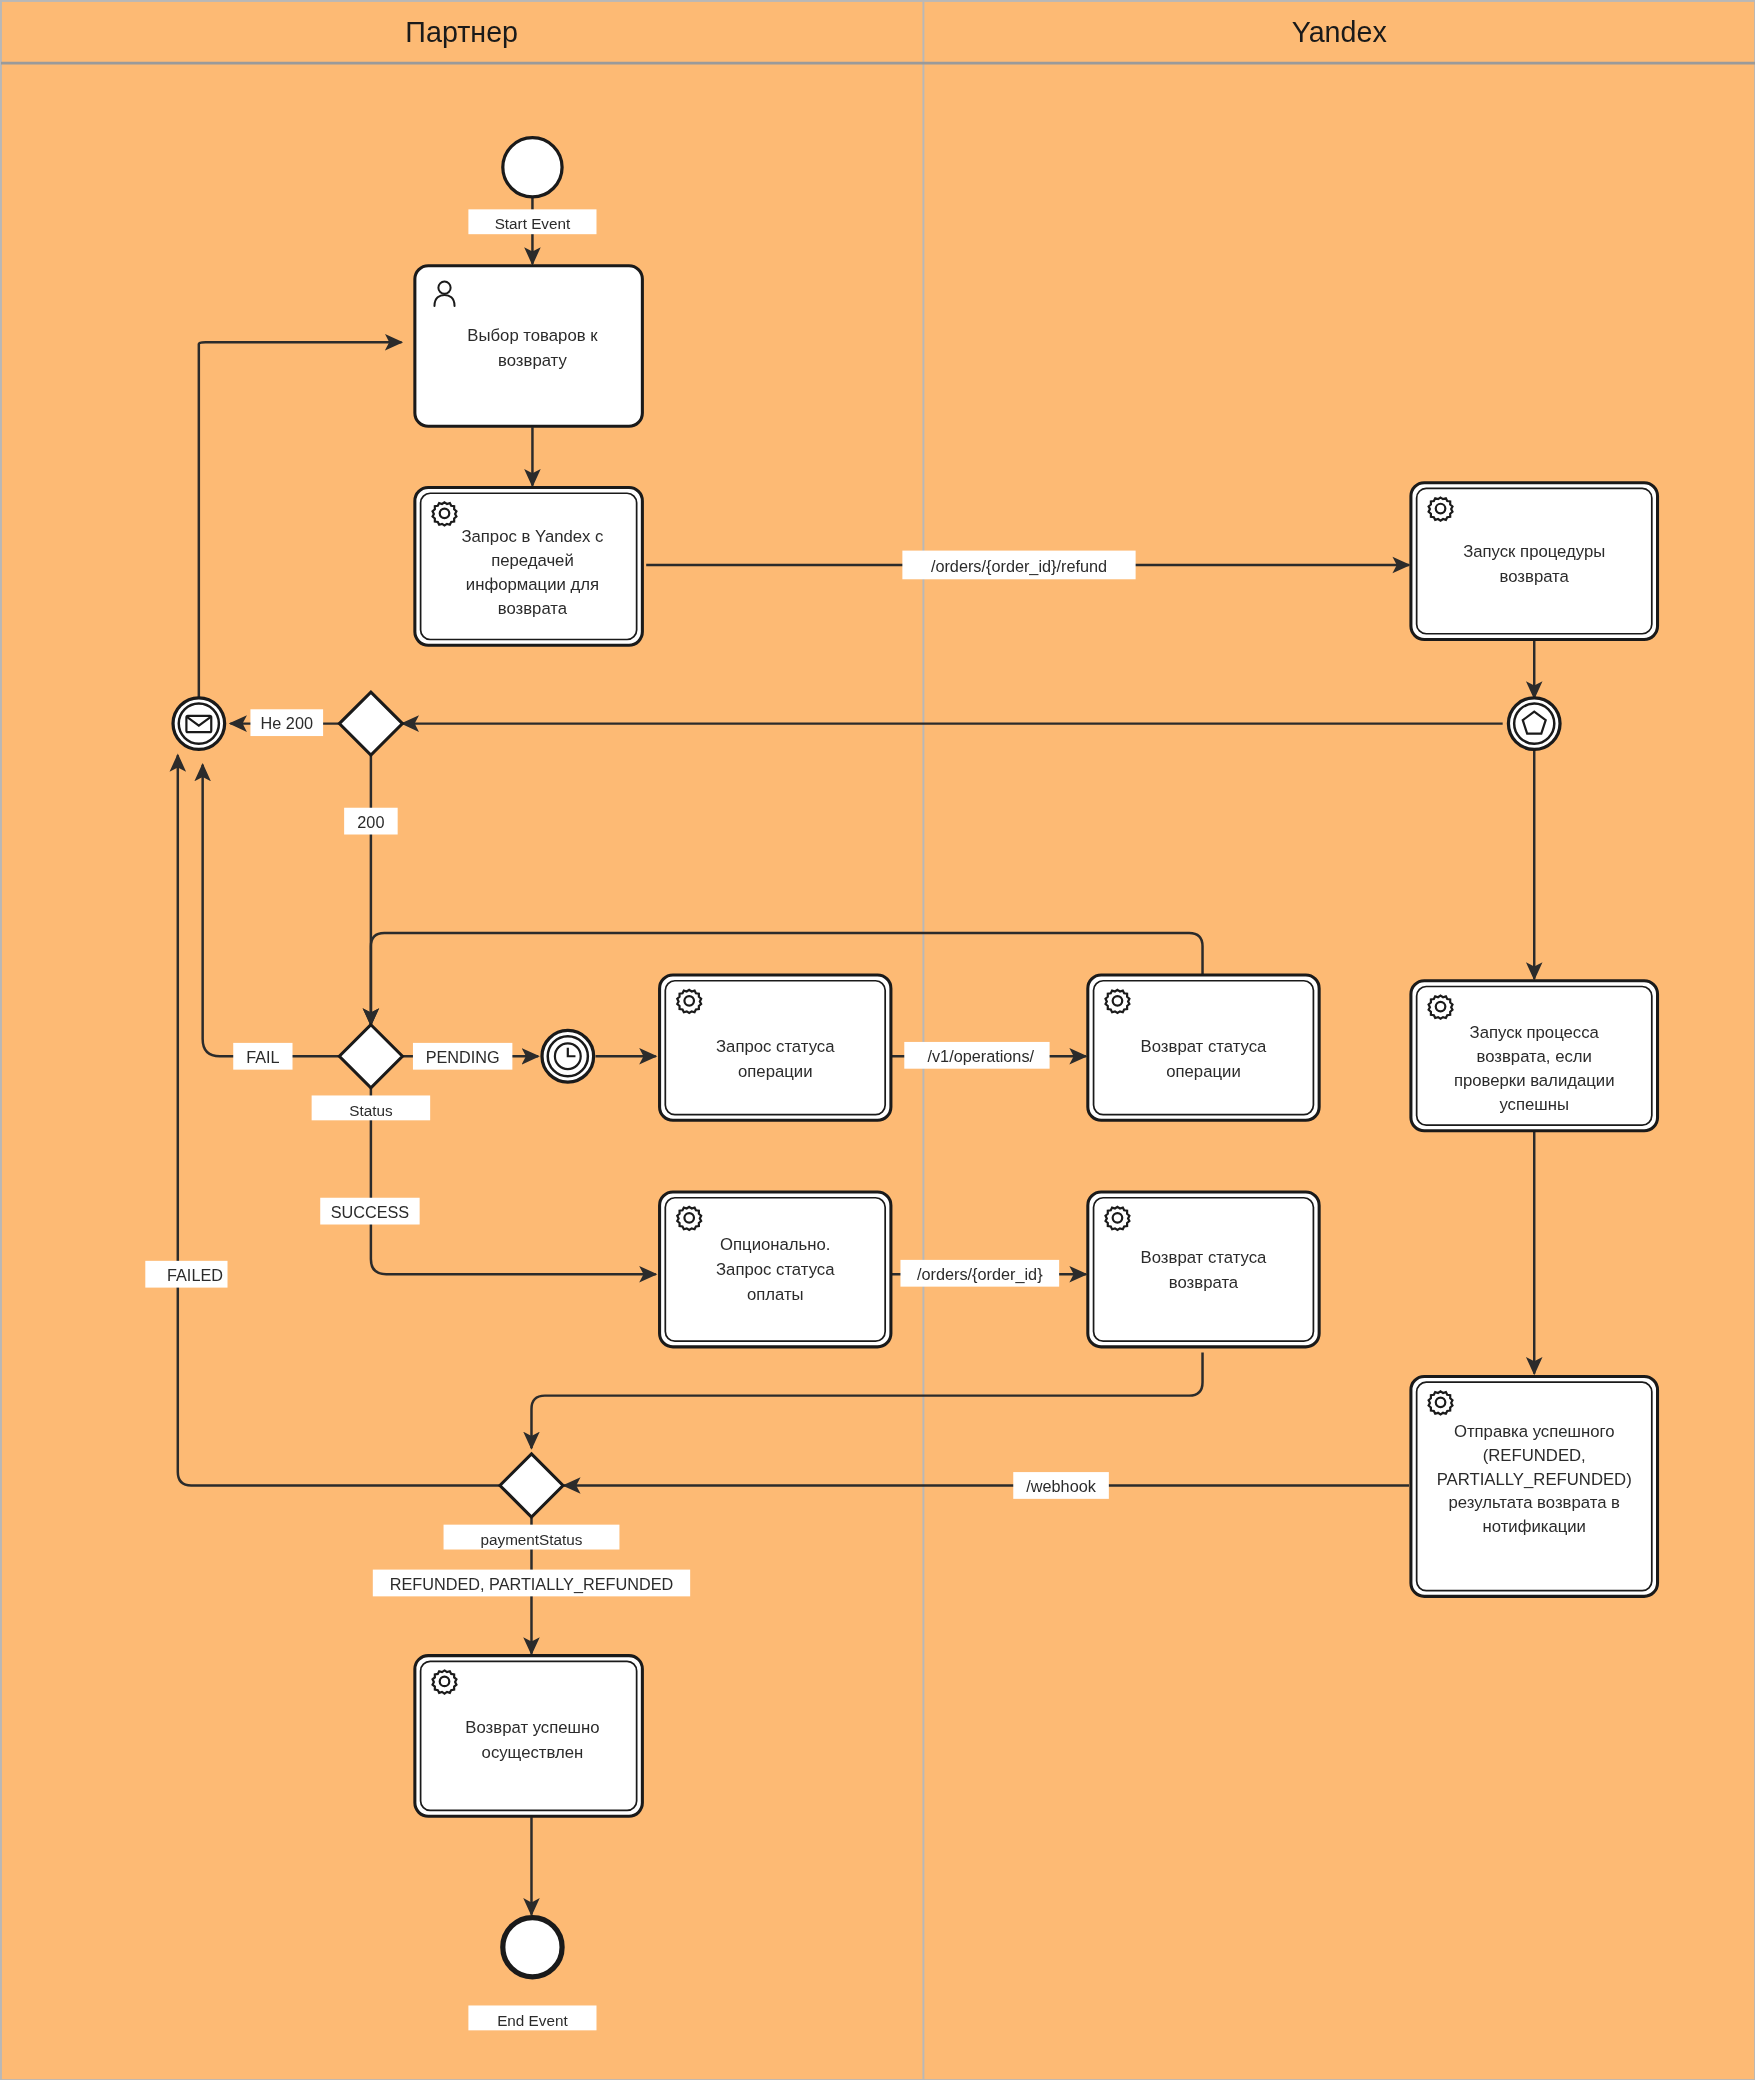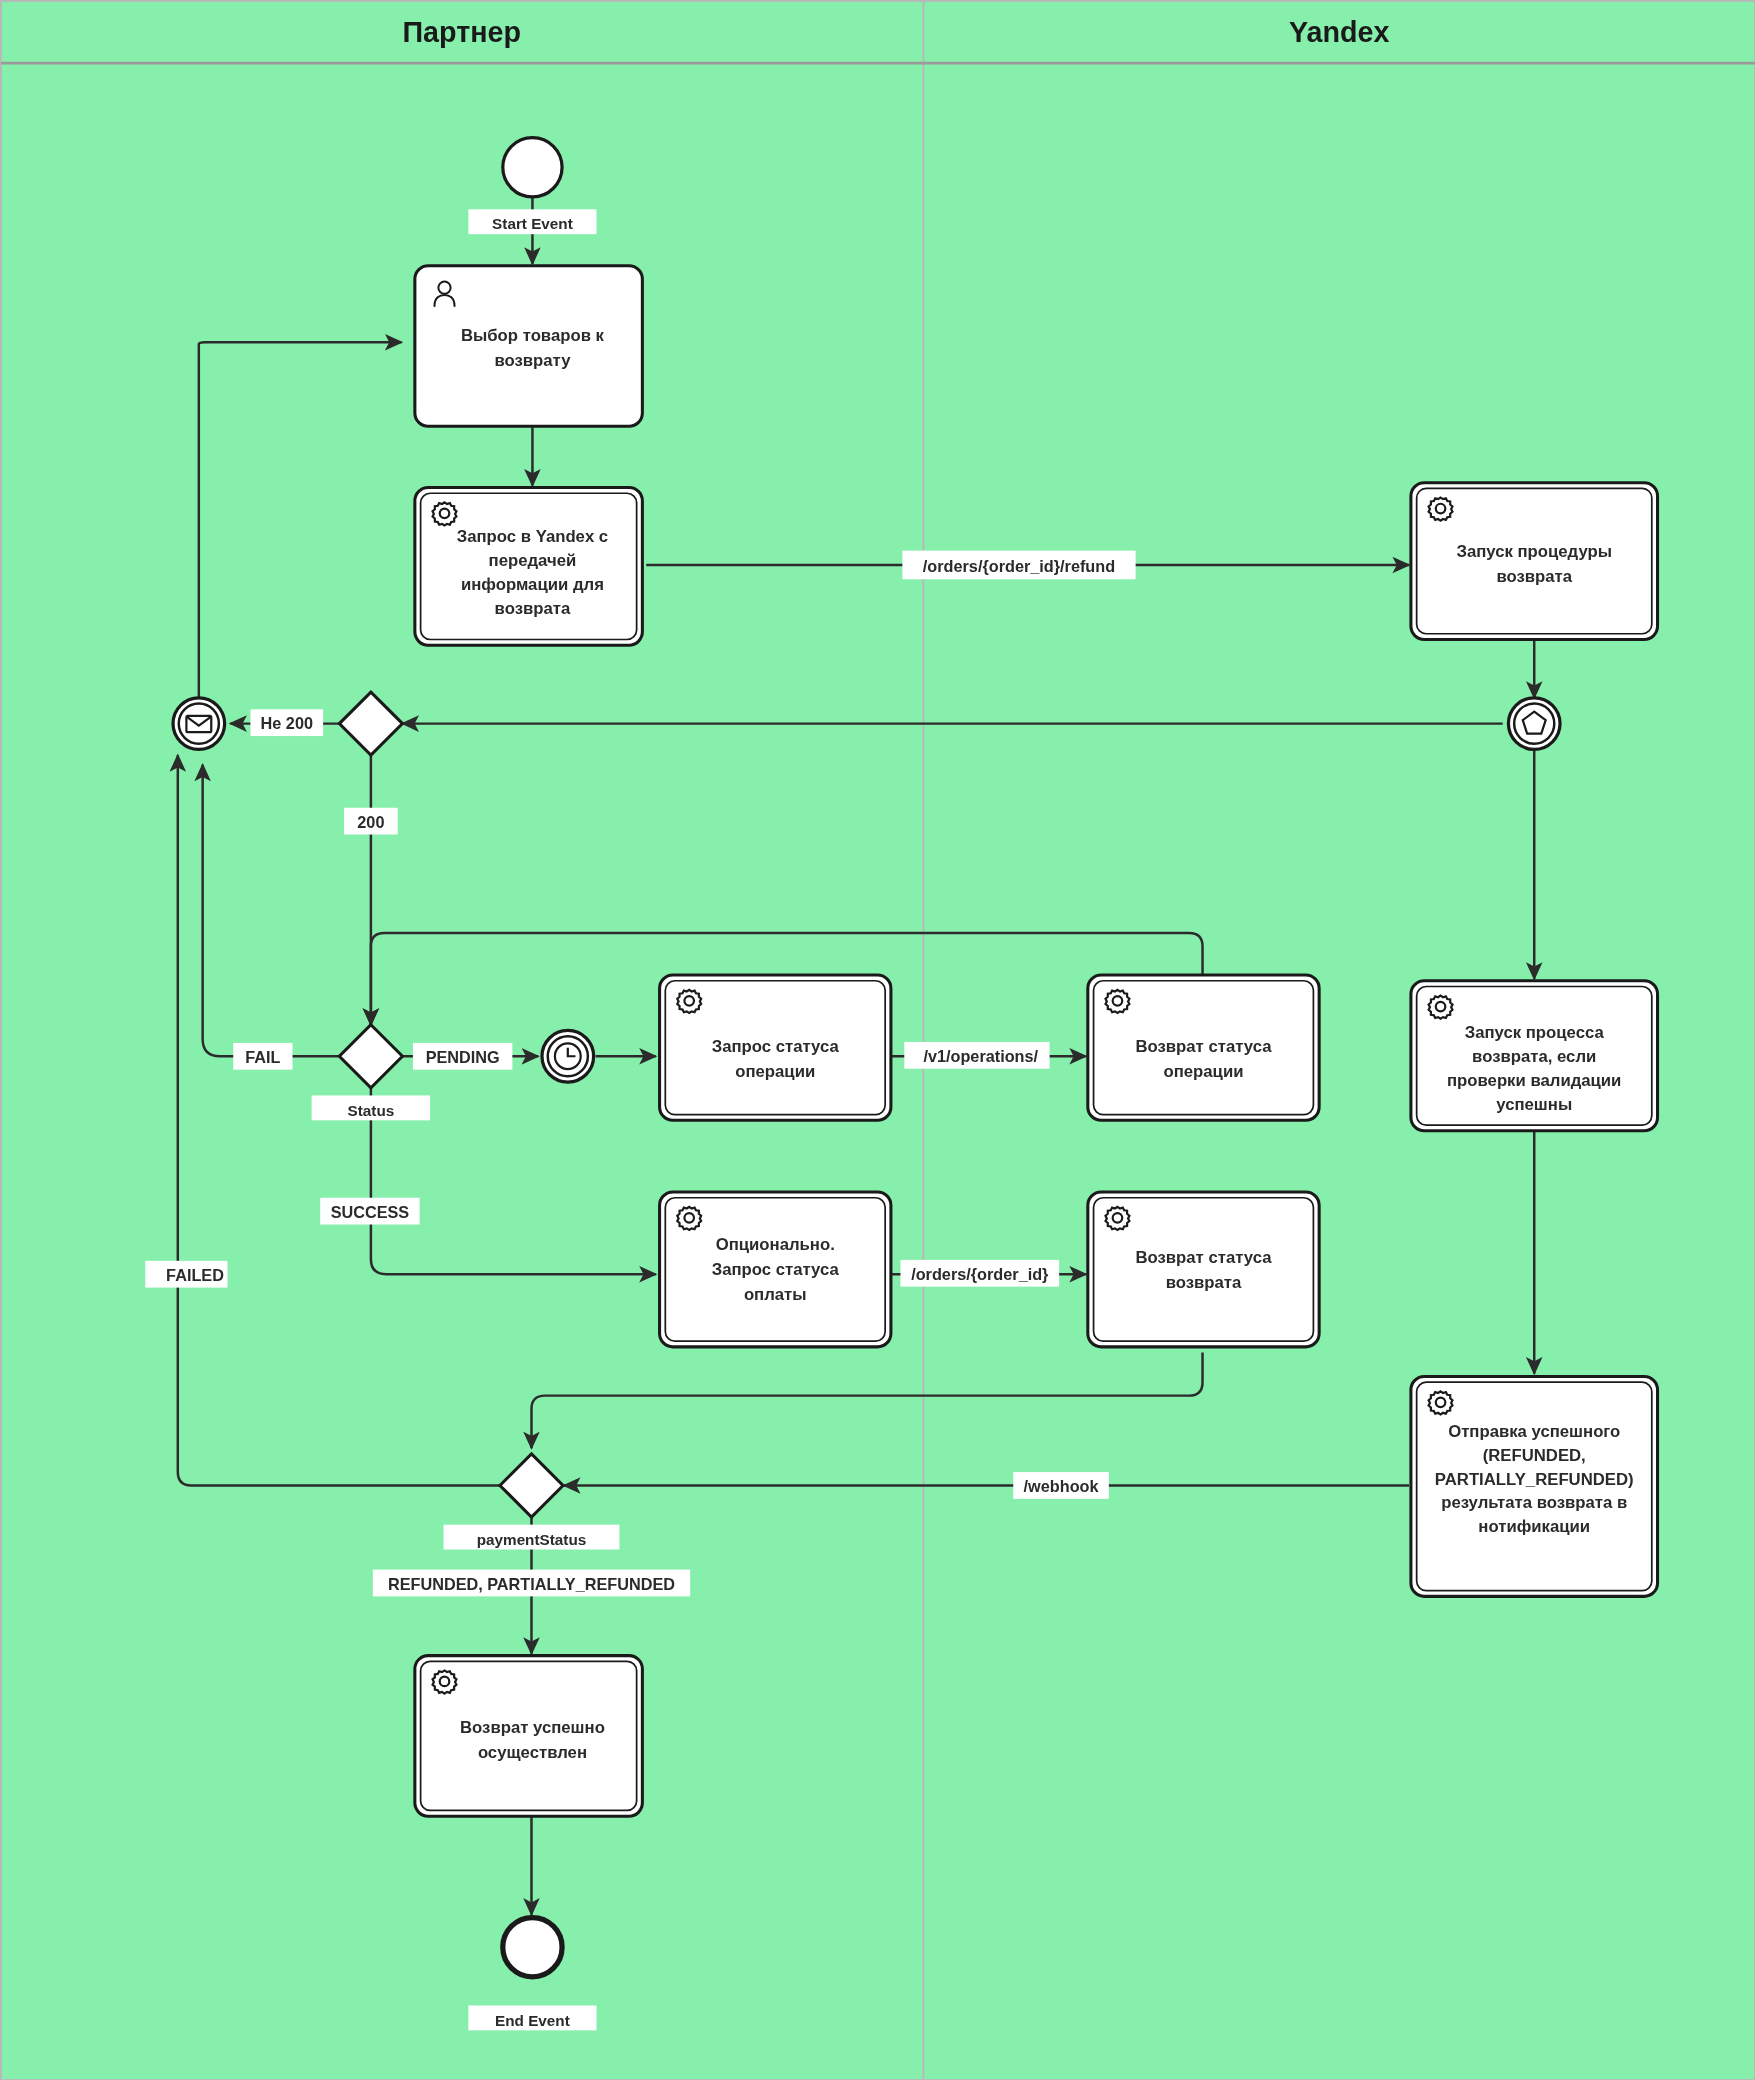--- a/index.html
+++ b/index.html
@@ -10,22 +10,21 @@
   body {
     font-family: "Liberation Sans", "DejaVu Sans", sans-serif;
     width: 1756px;
     height: 2081px;
     overflow: hidden;
   }
   #canvas {
     position: relative;
     width: 1756px;
     height: 2081px;
-    background: #86efac;
-    font-weight: bold;
+    background: #fdba74;
   }
   svg.diagram {
     position: absolute;
     top: 0;
     left: 0;
     width: 1756px;
     height: 2081px;
   }
   .lane-header-text {
     font-size: 30px;

